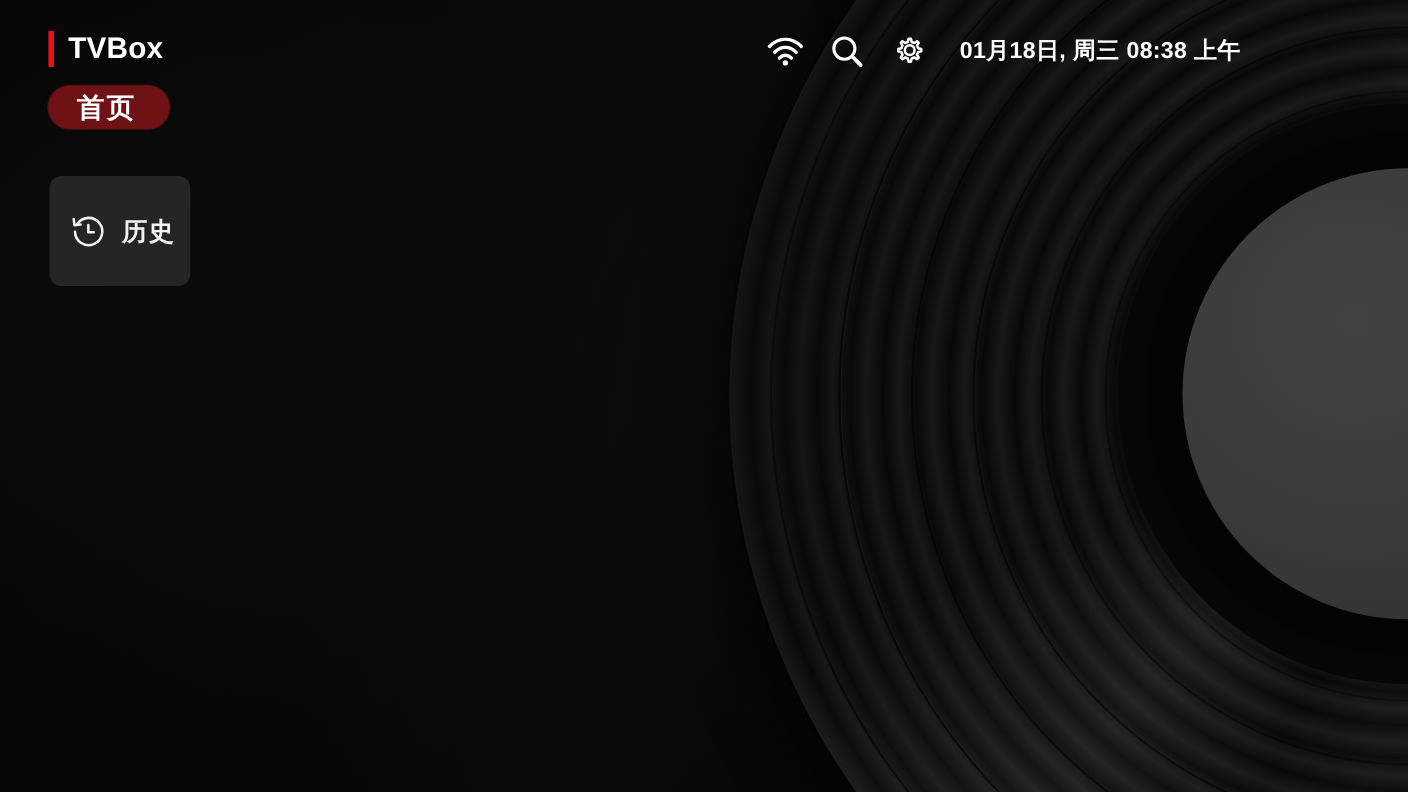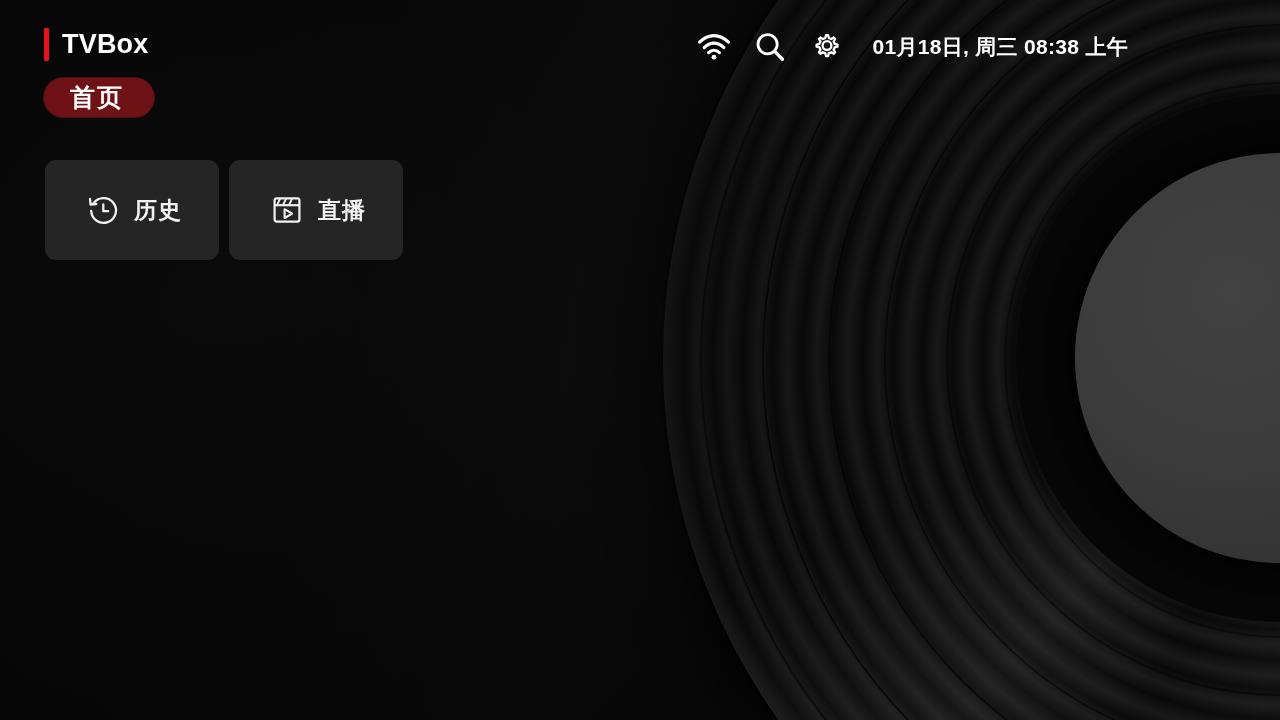--- a/index.html
+++ b/index.html
@@ -217,21 +217,21 @@
   
   .cards {
     position: absolute;
     left: 45px;
     top: 160px;
     display: flex;
     gap: 10px;
     z-index: 10;
   }
   .card {
-    width: 174px;
+    width: 128px;
     height: 100px;
     border-radius: 11px;
     background: rgba(45,45,45,0.78);
     display: flex;
     align-items: center;
     justify-content: center;
     gap: 14px;
     padding-left: 4px;
   }
   .card-icon {
@@ -323,30 +323,19 @@
       <span class="card-icon">
         <svg width="34" height="34" viewBox="0 0 34 34" fill="none">
           <path d="M7.4 10.4 A12.4 12.4 0 1 1 5.2 17.8" stroke="currentColor" stroke-width="2.3" fill="none" stroke-linecap="round"></path>
           <path d="M4.0 6.0 L4.6 11.7 L10.3 11.0" stroke="currentColor" stroke-width="2.3" fill="none" stroke-linecap="round" stroke-linejoin="round"></path>
           <path d="M17.3 11.5 L17.3 18.2 L22.2 18.2" stroke="currentColor" stroke-width="2.3" fill="none" stroke-linecap="round" stroke-linejoin="round"></path>
         </svg>
       </span>
       <span class="card-label">历史</span>
     </div>
 
-    <div class="card">
-      <span class="card-icon">
-        <svg width="34" height="34" viewBox="0 0 34 34" fill="none">
-          <rect x="4.6" y="5.4" width="24.8" height="23.2" rx="2.2" stroke="currentColor" stroke-width="2.2" fill="none"></rect>
-          <path d="M4.6 12.2 L29.4 12.2" stroke="currentColor" stroke-width="2.2"></path>
-          <path d="M10.2 5.4 L7.0 12.2 M16.2 5.4 L13.0 12.2 M22.2 5.4 L19.0 12.2" stroke="currentColor" stroke-width="1.9"></path>
-          <path d="M14.6 16.2 L22.2 20.6 L14.6 25.0 Z" stroke="currentColor" stroke-width="2.1" stroke-linejoin="round" fill="none"></path>
-        </svg>
-      </span>
-      <span class="card-label">直播</span>
-    </div>
 
 
 
 
   </div>
 
 </div>
 
 </body></html>

